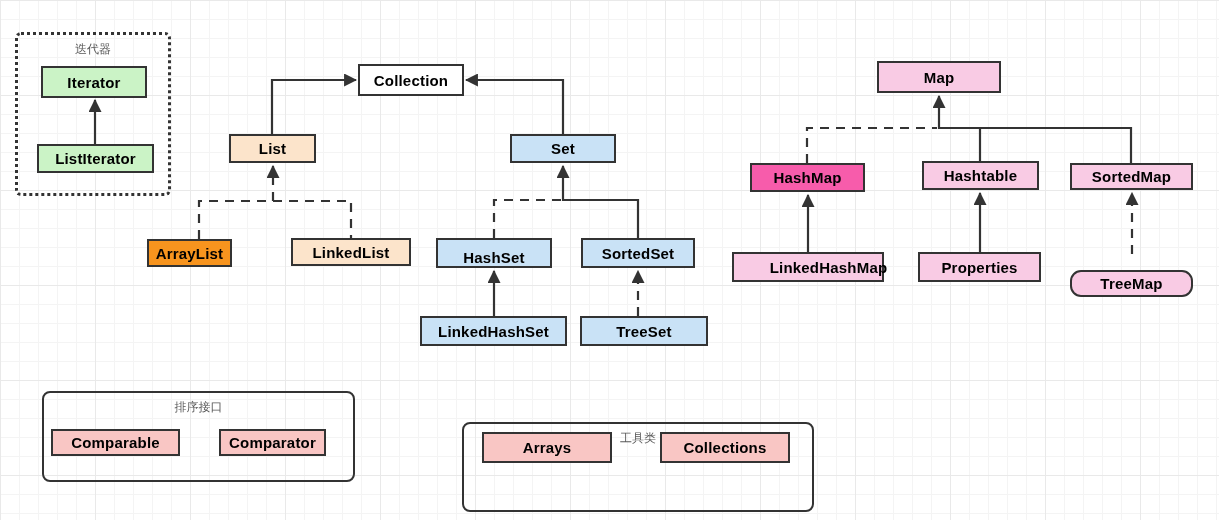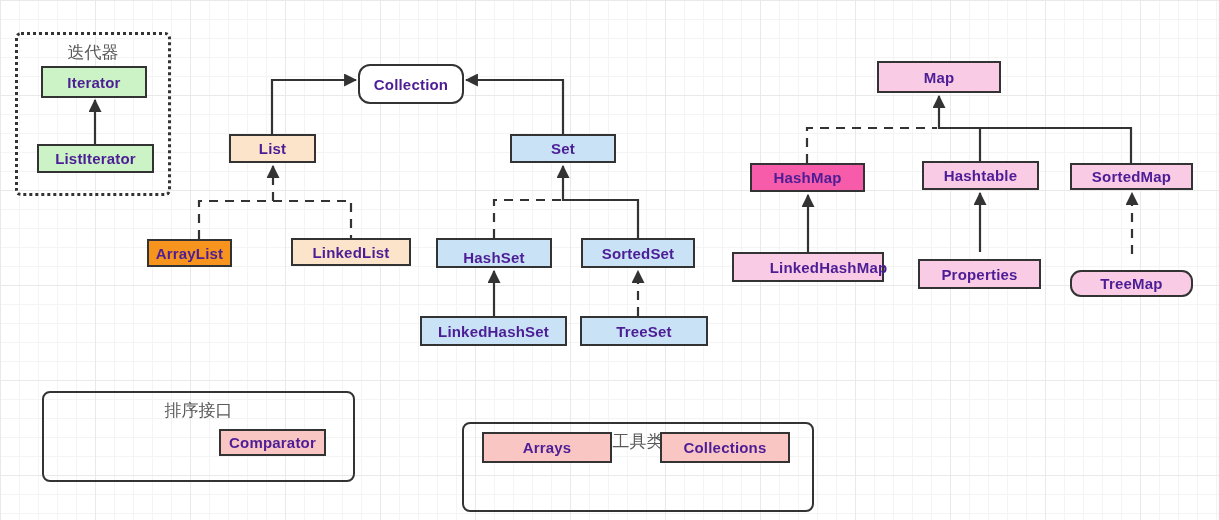--- a/index.html
+++ b/index.html
@@ -16,32 +16,32 @@
       linear-gradient(90deg, #f4f4f4 1px, transparent 1px);
     background-size:95px 95px,95px 95px,19px 19px,19px 19px;
   }
   svg.wires{position:absolute;left:0;top:0;z-index:1;}
   svg.wires path{fill:none;stroke:#333333;stroke-width:2.2px;}
   svg.wires path.dashed{stroke-dasharray:9 7;}
   .node{
     position:absolute;z-index:2;box-sizing:border-box;
     border:2.5px solid #333333;
     display:flex;align-items:center;justify-content:center;
-    font-weight:bold;font-size:15px;color:#4c1d95;
+    font-weight:bold;font-size:15px;color:#000000;
     letter-spacing:.2px;
   }
   .group{
     position:absolute;z-index:0;box-sizing:border-box;
     border:2.5px solid #333333;border-radius:8px;
     background:transparent;
   }
   .group.dotted{border-style:dotted;border-width:3px;border-radius:6px;}
   .group-title{
     position:absolute;top:6px;left:0;right:0;
-    text-align:center;font-size:17px;color:#595959;
+    text-align:center;font-size:12px;color:#595959;
     font-weight:normal;
   }
 </style>
 </head>
 <body>
 
 <div class="canvas">
 
   <svg class="wires" width="1219" height="520">
     <defs>
@@ -70,21 +70,21 @@
   <div class="group dotted" style="left:15px;top:32px;width:156px;height:164px;">
     <div class="group-title">迭代器</div>
   </div>
   <div class="node" style="left: 41px; top: 66px; width: 106px; height: 32px; background-color: rgb(203, 243, 198);">
     <span>Iterator</span>
   </div>
   <div class="node" style="left: 37px; top: 144px; width: 117px; height: 29px; background-color: rgb(203, 243, 198);">
     <span>ListIterator</span>
   </div>
 
-  <div class="node" style="left: 358px; top: 64px; width: 106px; height: 40px; background-color: rgb(255, 255, 255); border-radius: 12px;">
+  <div class="node" style="left: 358px; top: 64px; width: 106px; height: 32px; background-color: rgb(255, 255, 255);">
     <span>Collection</span>
   </div>
   <div class="node" style="left: 229px; top: 134px; width: 87px; height: 29px; background-color: rgb(252, 228, 203);">
     <span>List</span>
   </div>
   <div class="node" style="left: 510px; top: 134px; width: 106px; height: 29px; background-color: rgb(201, 226, 246);">
     <span>Set</span>
   </div>
   <div class="node" style="left: 147px; top: 239px; width: 85px; height: 28px; background-color: rgb(247, 148, 30);">
     <span>ArrayList</span>
@@ -113,29 +113,32 @@
   </div>
   <div class="node" style="left: 1070px; top: 163px; width: 123px; height: 27px; background-color: rgb(249, 203, 228);">
     <span>SortedMap</span>
   </div>
   <div class="node" style="left: 922px; top: 161px; width: 117px; height: 29px; background-color: rgb(249, 203, 228);">
     <span>Hashtable</span>
   </div>
   <div class="node" style="left: 732px; top: 252px; width: 152px; height: 30px; background-color: rgb(249, 203, 228); padding-left: 41px;">
     <span>LinkedHashMap</span>
   </div>
-  <div class="node" style="left: 918px; top: 259px; width: 123px; height: 30px; background-color: rgb(249, 203, 228);">
+  <div class="node" style="left: 918px; top: 252px; width: 123px; height: 30px; background-color: rgb(249, 203, 228);">
     <span>Properties</span>
   </div>
   <div class="node" style="left: 1070px; top: 270px; width: 123px; height: 27px; background-color: rgb(249, 203, 228); border-radius: 11px;">
     <span>TreeMap</span>
   </div>
 
   <div class="group" style="left:42px;top:391px;width:313px;height:91px;">
     <div class="group-title">排序接口</div>
+  </div>
+  <div class="node" style="left: 51px; top: 429px; width: 129px; height: 27px; background-color: rgb(249, 198, 196);">
+    <span>Comparable</span>
   </div>
   <div class="node" style="left: 219px; top: 429px; width: 107px; height: 27px; background-color: rgb(249, 198, 196);">
     <span>Comparator</span>
   </div>
 
   <div class="group" style="left:462px;top:390px;width:352px;height:90px;margin-top:32px;">
     <div class="group-title">工具类</div>
   </div>
   <div class="node" style="left: 482px; top: 432px; width: 130px; height: 31px; background-color: rgb(249, 198, 196);">
     <span>Arrays</span>

